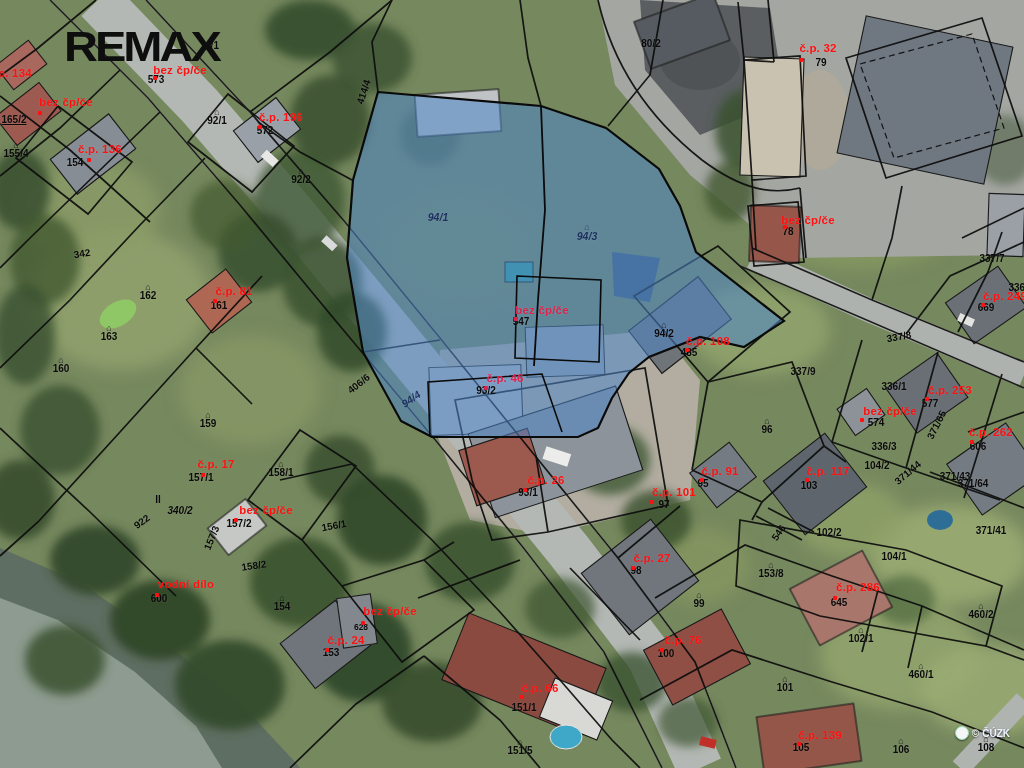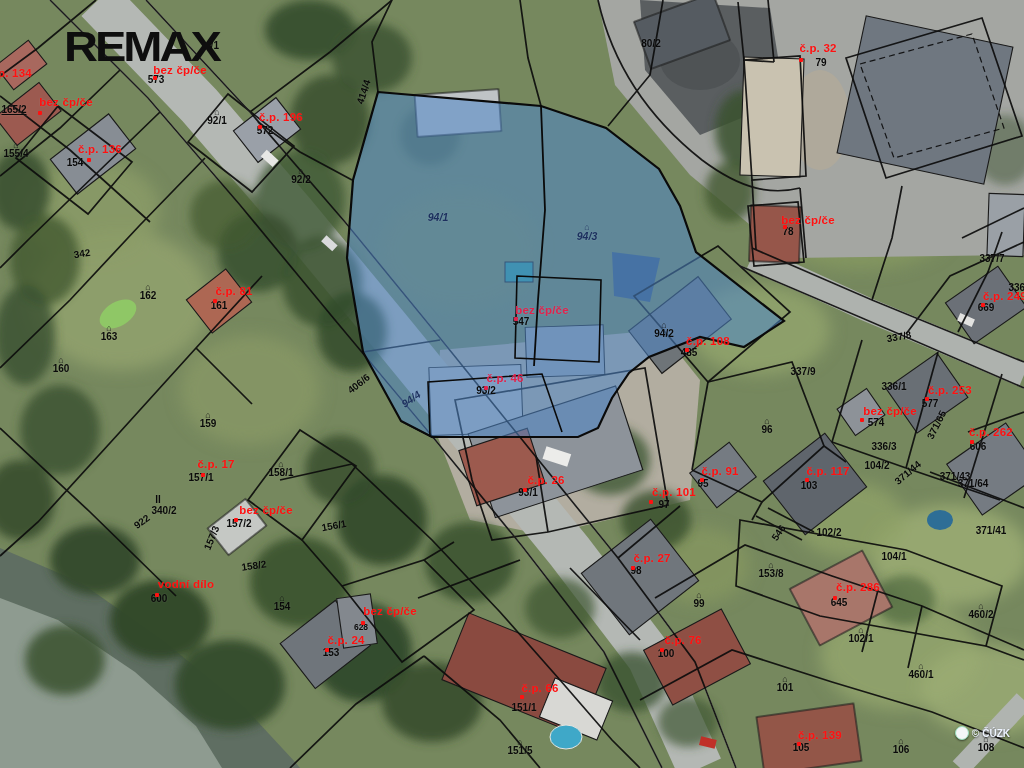--- a/index.html
+++ b/index.html
@@ -347,21 +347,21 @@
       </div>
       <div class="dot" style="left: 155px; top: 593px; background: rgb(255, 17, 17);"></div>
       <div class="lbl red" style="left: 216px; top: 465px; color: rgb(255, 17, 17); transform: translate(-50%, -50%);">
         <span>č.p. 17</span>
       </div>
       <div class="dot" style="left: 201px; top: 473px; background: rgb(255, 17, 17);"></div>
       <div class="lbl red" style="left: 266px; top: 511px; color: rgb(255, 17, 17); transform: translate(-50%, -50%);">
         <span>bez čp/če</span>
       </div>
       <div class="dot" style="left: 234px; top: 518px; background: rgb(255, 17, 17);"></div>
-      <div class="lbl black" style="left: 14px; top: 110px; color: rgb(10, 10, 10); transform: translate(-50%, -50%); text-decoration: underline;">
+      <div class="lbl black" style="left: 14px; top: 120px; color: rgb(10, 10, 10); transform: translate(-50%, -50%); text-decoration: underline;">
         <span>165/2</span>
       </div>
       <div class="lbl black" style="left: 16px; top: 150px; color: rgb(10, 10, 10); transform: translate(-50%, -50%);">
         <span class="bicon">⌂</span>
         <span>155/4</span>
       </div>
       <div class="lbl black" style="left: 75px; top: 163px; color: rgb(10, 10, 10); transform: translate(-50%, -50%);">
         <span>154</span>
       </div>
       <div class="lbl black" style="left: 156px; top: 80px; color: rgb(10, 10, 10); transform: translate(-50%, -50%);">
@@ -412,21 +412,21 @@
         <span class="bicon">⌂</span>
         <span>159</span>
       </div>
       <div class="lbl black" style="left: 281px; top: 469px; color: rgb(10, 10, 10); transform: translate(-50%, -50%);">
         <span class="bicon">⌂</span>
         <span>158/1</span>
       </div>
       <div class="lbl black" style="left: 201px; top: 478px; color: rgb(10, 10, 10); transform: translate(-50%, -50%);">
         <span>157/1</span>
       </div>
-      <div class="lbl black" style="left: 164px; top: 511px; color: rgb(10, 10, 10); transform: translate(-50%, -50%);">
+      <div class="lbl black" style="left: 180px; top: 511px; color: rgb(10, 10, 10); transform: translate(-50%, -50%); font-style: italic;">
         <span>340/2</span>
       </div>
       <div class="lbl black" style="left: 158px; top: 500px; color: rgb(10, 10, 10); transform: translate(-50%, -50%);">
         <span>II</span>
       </div>
       <div class="lbl black" style="left: 142px; top: 522px; color: rgb(10, 10, 10); transform: translate(-50%, -50%) rotate(-35deg);">
         <span>922</span>
       </div>
       <div class="lbl black" style="left: 239px; top: 524px; color: rgb(10, 10, 10); transform: translate(-50%, -50%);">
         <span>157/2</span>

